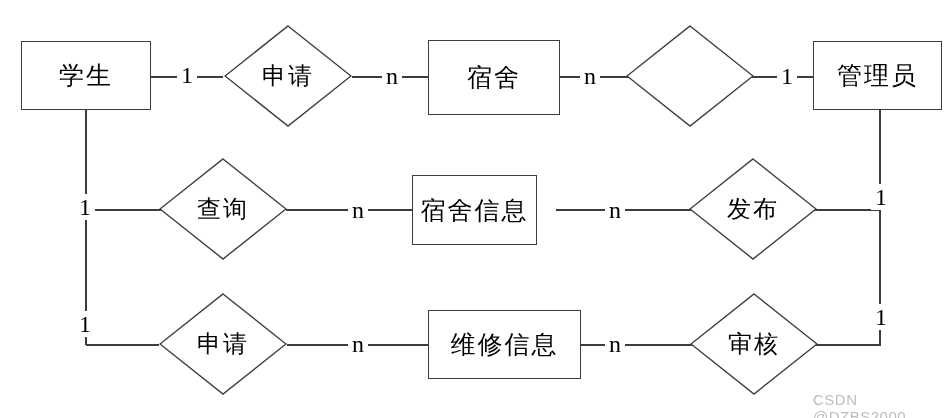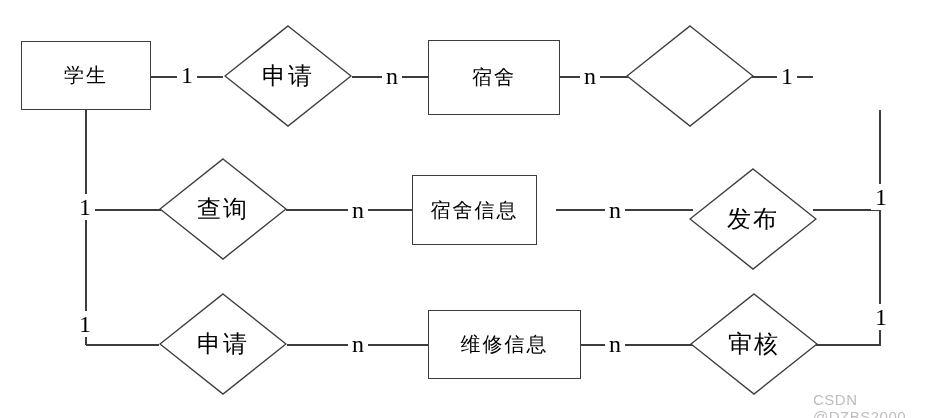--- a/index.html
+++ b/index.html
@@ -3,21 +3,21 @@
 <meta charset="utf-8">
 <style>
   html,body{margin:0;padding:0;background:#fff;}
   .canvas{
     position:relative;width:945px;height:418px;background:var(--bg,#ffffff);
     font-family:"Liberation Serif","DejaVu Serif",serif;overflow:hidden;
   }
   .entity{
     position:absolute;box-sizing:border-box;border:1.6px solid var(--line,#3d3d3d);
     background:#fff;display:flex;align-items:center;justify-content:center;
-    font-size:20px;letter-spacing:2px;color:var(--text,#000);z-index:3;
+    font-size:25px;letter-spacing:2px;color:var(--text,#000);z-index:3;
   }
   .diamond{position:absolute;z-index:3;display:flex;align-items:center;justify-content:center;text-align:right;}
   .diamond svg{position:absolute;left:0;top:0;}
   .diamond .lbl{position:relative;font-size:24px;letter-spacing:2px;color:var(--text,#000);z-index:4;}
   .hline{position:absolute;height:1.6px;background:var(--line,#3d3d3d);z-index:1;}
   .vline{position:absolute;width:1.6px;background:var(--line,#3d3d3d);z-index:1;}
   .card{
     position:absolute;font-size:24px;line-height:1;color:var(--text,#000);
     background:#fff;padding:1px 4px;transform:translate(-50%,-50%);z-index:2;
   }
@@ -61,20 +61,23 @@
   <span class="card" style="left:358px;top:344px">n</span>
   <span class="card" style="left:615px;top:344px">n</span>
   <span class="card" style="left:881px;top:317px">1</span>
 
   <div class="entity" style="left:21px;top:41px;width:130px;height:69px">
     <span>学生</span>
   </div>
   <div class="entity" style="left:428px;top:40px;width:132px;height:75px">
     <span>宿舍</span>
   </div>
+  <div class="entity" style="left:813px;top:41px;width:129px;height:69px">
+    <span>管理员</span>
+  </div>
   <div class="entity" style="left:412px;top:175px;width:125px;height:70px">
     <span>宿舍信息</span>
   </div>
   <div class="entity" style="left:428px;top:310px;width:153px;height:69px">
     <span>维修信息</span>
   </div>
 
   <div class="diamond" style="left:224px;top:25px;width:128px;height:102px">
     <svg width="128" height="102" viewBox="0 0 128 102">
       <polygon points="64,1 127,51 64,101 1,51" fill="#ffffff" stroke="#3d3d3d" stroke-width="1.4"></polygon>
@@ -85,21 +88,21 @@
     <svg width="128" height="102" viewBox="0 0 128 102">
       <polygon points="64,1 127,51 64,101 1,51" fill="#ffffff" stroke="#3d3d3d" stroke-width="1.4"></polygon>
     </svg>
   </div>
   <div class="diamond" style="left:159px;top:158px;width:128px;height:102px">
     <svg width="128" height="102" viewBox="0 0 128 102">
       <polygon points="64,1 127,51 64,101 1,51" fill="#ffffff" stroke="#3d3d3d" stroke-width="1.4"></polygon>
     </svg>
     <span class="lbl">查询</span>
   </div>
-  <div class="diamond" style="left:689px;top:168px;width:128px;height:102px">
+  <div class="diamond" style="left:689px;top:158px;width:128px;height:102px">
     <svg width="128" height="102" viewBox="0 0 128 102">
       <polygon points="64,1 127,51 64,101 1,51" fill="#ffffff" stroke="#3d3d3d" stroke-width="1.4"></polygon>
     </svg>
     <span class="lbl">发布</span>
   </div>
   <div class="diamond" style="left:159px;top:293px;width:128px;height:102px">
     <svg width="128" height="102" viewBox="0 0 128 102">
       <polygon points="64,1 127,51 64,101 1,51" fill="#ffffff" stroke="#3d3d3d" stroke-width="1.4"></polygon>
     </svg>
     <span class="lbl">申请</span>

